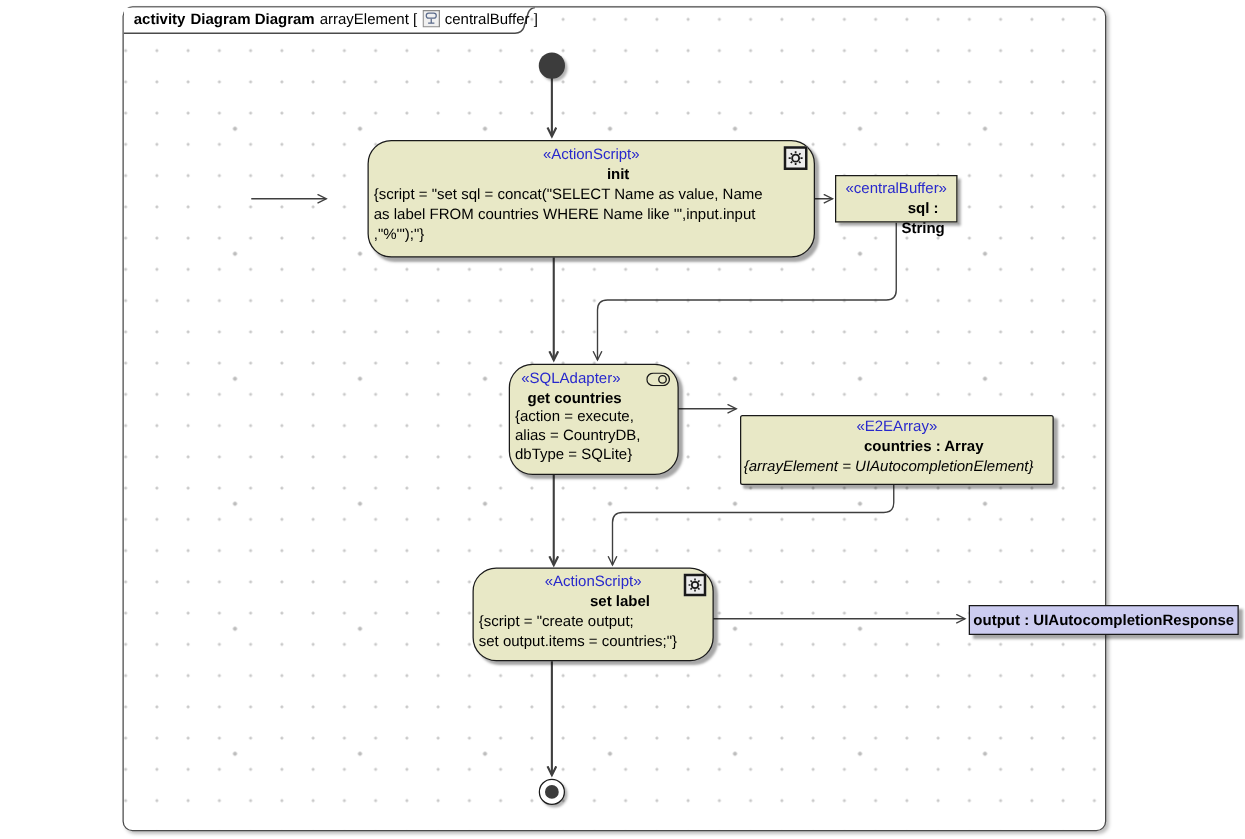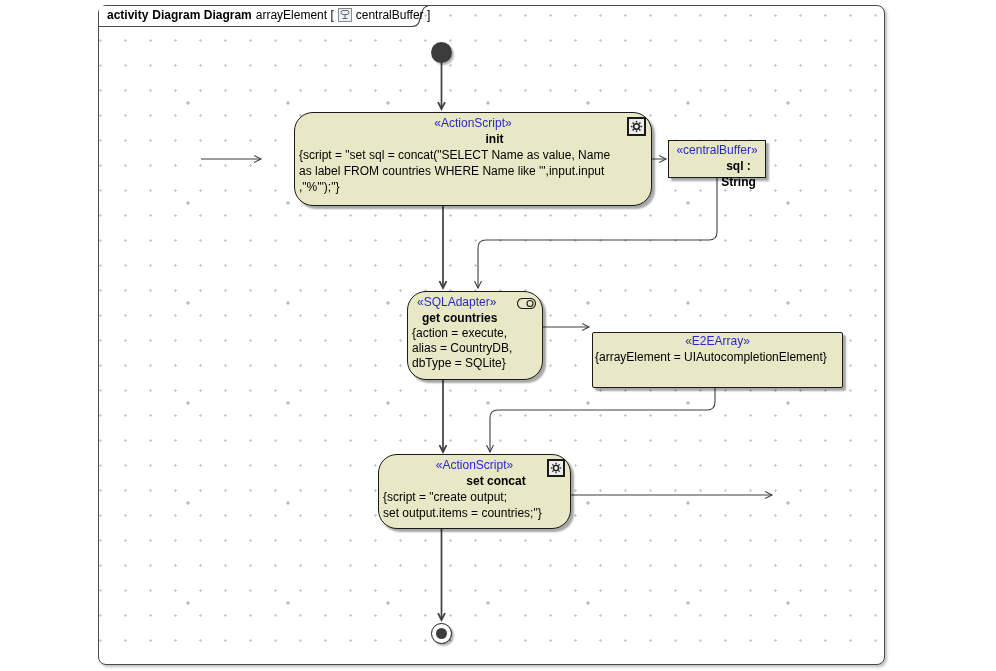--- a/index.html
+++ b/index.html
@@ -158,43 +158,45 @@
     </div>
     <div class="stereo" style="text-align:left;padding-left:9px;">«SQLAdapter»</div>
     <div class="nname" style="text-align:left;padding-left:14px;">get countries</div>
     <div class="nbody tight">{action = execute,
 alias = CountryDB,
 dbType = SQLite}</div>
   </div>
 
   <div class="node" style="left:592px;top:297px;width:251px;height:56px;border-radius:2px;margin-top:35px;">
     <div class="stereo" style="padding-top:1px;">«E2EArray»</div>
-    <div class="nbody" style="padding:0 2px;">{arrayElement = UIAutocompletionElement}</div>
+    <div class="nname">countries : Array</div>
+    <div class="nbody" style="padding:0 2px;font-style:italic;">{arrayElement = UIAutocompletionElement}</div>
   </div>
 
   <div class="node action" style="left:347px;top:454px;width:193px;height:75px;">
     <div class="gearbox" style="width:18px;height:18px;">
       <svg width="12" height="12" viewBox="0 0 14 14">
         <circle cx="7" cy="7" r="3" fill="none" stroke="#1a1a1a" stroke-width="1.6"></circle>
         <g stroke="#1a1a1a" stroke-width="1.5">
           <line x1="11.2" y1="7" x2="13" y2="7"></line>
             <line x1="1" y1="7" x2="2.8" y2="7"></line>
           <line x1="7" y1="1" x2="7" y2="2.8"></line>
             <line x1="7" y1="11.2" x2="7" y2="13"></line>
           <line x1="9.9" y1="9.9" x2="11.2" y2="11.2"></line>
             <line x1="2.8" y1="2.8" x2="4.1" y2="4.1"></line>
           <line x1="9.9" y1="4.1" x2="11.2" y2="2.8"></line>
             <line x1="2.8" y1="11.2" x2="4.1" y2="9.9"></line>
         </g>
       </svg>
     </div>
     <div class="stereo">«ActionScript»</div>
-    <div class="nname">set concat</div>
+    <div class="nname">set label</div>
     <div class="nbody">{script = "create output;
 set output.items = countries;"}</div>
   </div>
 
+  <div class="param" style="left:775px;top:484px;width:216px;height:24px;line-height:22px;">output : UIAutocompletionResponse</div>
 
   <div id="final">
     <div class="dot"></div>
   </div>
 
 </div>
 
 </body></html>

